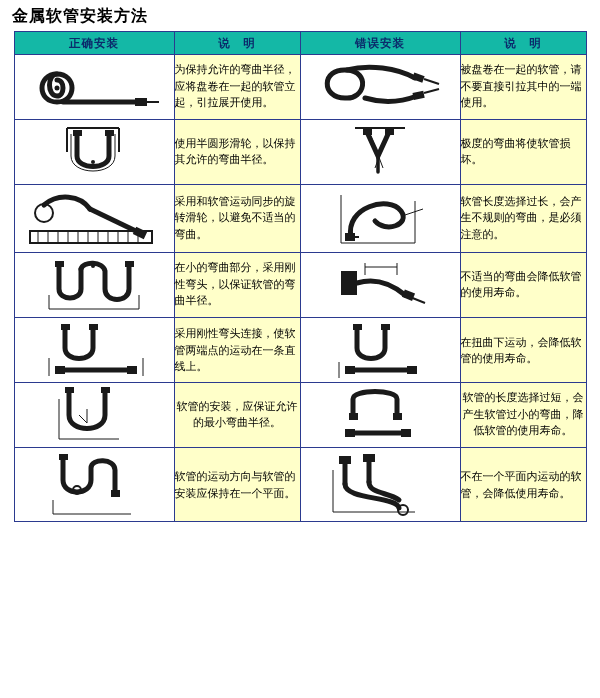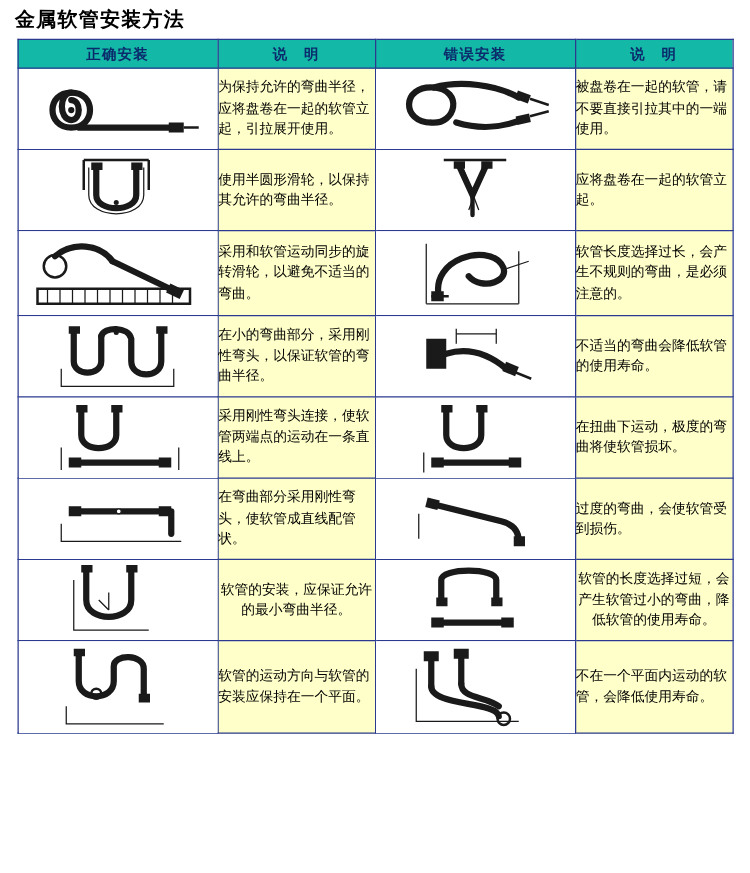--- a/index.html
+++ b/index.html
@@ -135,21 +135,21 @@
           <svg width="150" height="60" viewBox="0 0 150 60">
             <path class="ln" d="M50 6 L100 6"></path>
             <path class="hose" d="M62 10 L73 34 L84 10"></path>
             <path class="hose-thin" d="M73 34 L73 50"></path>
             <rect x="58" y="7" width="9" height="6" class="solidblk"></rect>
             <rect x="80" y="7" width="9" height="6" class="solidblk"></rect>
             <path class="ln-thin" d="M66 14 L78 46"></path>
             <path class="ln-thin" d="M82 14 L70 46"></path>
           </svg>
         </td>
-        <td class="txt-cell">应将盘卷在一起的软管立起。</td>
+        <td class="txt-cell">极度的弯曲将使软管损坏。</td>
       </tr>
 
       <tr class="rowh-3">
         <td class="img-cell">
           <svg width="152" height="64" viewBox="0 0 152 64">
             <path class="hose" d="M26 18 C40 6 62 8 72 22"></path>
             <circle cx="26" cy="26" r="9" fill="none" stroke="#1a1a1a" stroke-width="2"></circle>
             <path class="hose" d="M72 22 L122 46"></path>
             <rect x="116" y="42" width="12" height="8" class="solidblk" transform="rotate(25 122 46)"></rect>
             <rect x="12" y="44" width="122" height="12" fill="none" stroke="#1a1a1a" stroke-width="2"></rect>
@@ -214,45 +214,23 @@
           <svg width="150" height="60" viewBox="0 0 150 60">
             <path class="hose" d="M52 8 L52 28 C52 42 80 42 80 28 L80 8"></path>
             <rect x="48" y="4" width="9" height="6" class="solidblk"></rect>
             <rect x="76" y="4" width="9" height="6" class="solidblk"></rect>
             <path class="hose" d="M44 50 L106 50"></path>
             <rect x="40" y="46" width="10" height="8" class="solidblk"></rect>
             <rect x="102" y="46" width="10" height="8" class="solidblk"></rect>
             <path class="ln-thin" d="M34 42 L34 58"></path>
           </svg>
         </td>
-        <td class="txt-cell">在扭曲下运动，极度的弯曲将使软管损坏。</td>
-      </tr>
-
-      <tr class="rowh-7">
-        <td class="img-cell">
-          <svg width="150" height="56" viewBox="0 0 150 56">
-            <path class="hose" d="M40 22 L112 22"></path>
-            <rect x="36" y="18" width="10" height="8" class="solidblk"></rect>
-            <rect x="108" y="18" width="10" height="8" class="solidblk"></rect>
-            <path class="hose" d="M118 22 L118 40"></path>
-            <path class="ln-thin" d="M30 32 L30 46 L126 46"></path>
-            <circle cx="76" cy="22" r="2" fill="#fff" stroke="#1a1a1a" stroke-width="1"></circle>
-          </svg>
-        </td>
-        <td class="txt-cell">在弯曲部分采用刚性弯头，使软管成直线配管状。</td>
-        <td class="img-cell">
-          <svg width="150" height="56" viewBox="0 0 150 56">
-            <path class="hose" d="M40 16 L96 30 C108 33 110 40 110 46"></path>
-            <rect x="36" y="12" width="10" height="8" class="solidblk" transform="rotate(14 41 16)"></rect>
-            <rect x="106" y="42" width="9" height="8" class="solidblk"></rect>
-            <path class="ln-thin" d="M30 24 L30 44"></path>
-          </svg>
-        </td>
-        <td class="txt-cell">过度的弯曲，会使软管受到损伤。</td>
-      </tr>
+        <td class="txt-cell">在扭曲下运动，会降低软管的使用寿命。</td>
+      </tr>
+
 
       <tr class="rowh-8">
         <td class="img-cell">
           <svg width="150" height="60" viewBox="0 0 150 60">
             <path class="hose" d="M50 6 L50 30 C50 48 86 48 86 30 L86 6"></path>
             <rect x="46" y="2" width="9" height="6" class="solidblk"></rect>
             <rect x="82" y="2" width="9" height="6" class="solidblk"></rect>
             <path class="ln-thin" d="M40 14 L40 54 L100 54"></path>
             <path class="ln-thin" d="M68 38 L68 24 M68 38 L60 30"></path>
           </svg>

